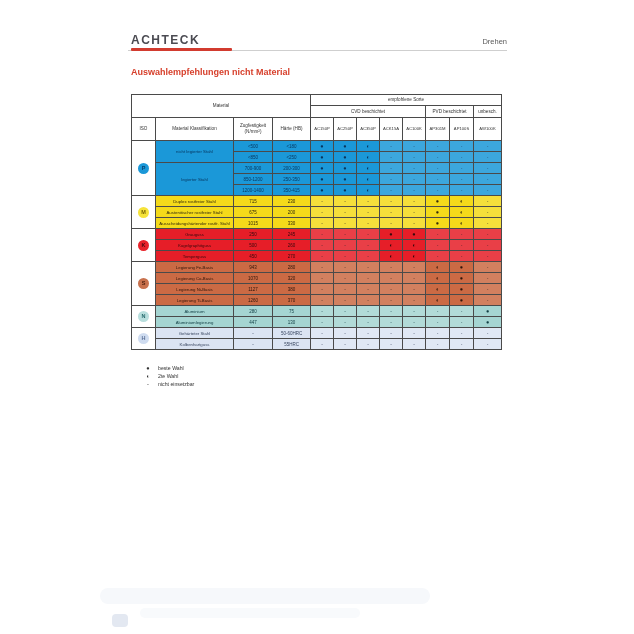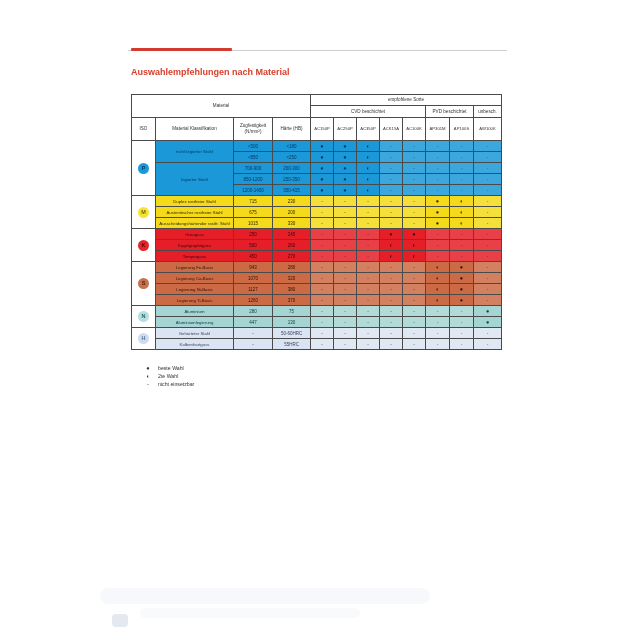--- a/index.html
+++ b/index.html
@@ -54,24 +54,28 @@
   
   .wm-smudge1{position:absolute;left:100px;top:588px;width:330px;height:16px;background:#f6f8fb;border-radius:8px;}
   .wm-smudge2{position:absolute;left:140px;top:608px;width:220px;height:10px;background:#f8fafc;border-radius:5px;}
   .wm-badge{position:absolute;left:112px;top:614px;width:16px;height:13px;background:#e3e8f1;border-radius:4px;}
 </style>
 </head>
 <body>
 
 <div class="page">
 
+  <div class="brandrow">
+    <div class="logo">ACHTECK</div>
+    <div class="section-label">Drehen</div>
+  </div>
   <div class="hr-grey"></div>
   <div class="hr-red"></div>
 
-  <div class="page-title">Auswahlempfehlungen nach Material</div>
+  <div class="page-title">Auswahlempfehlungen nicht Material</div>
 
   <div class="tbl-wrap">
     <table>
       <colgroup>
         <col style="width:24px">
           <col style="width:78px">
           <col style="width:39px">
           <col style="width:38px">
         <col style="width:23px">
           <col style="width:23px">

